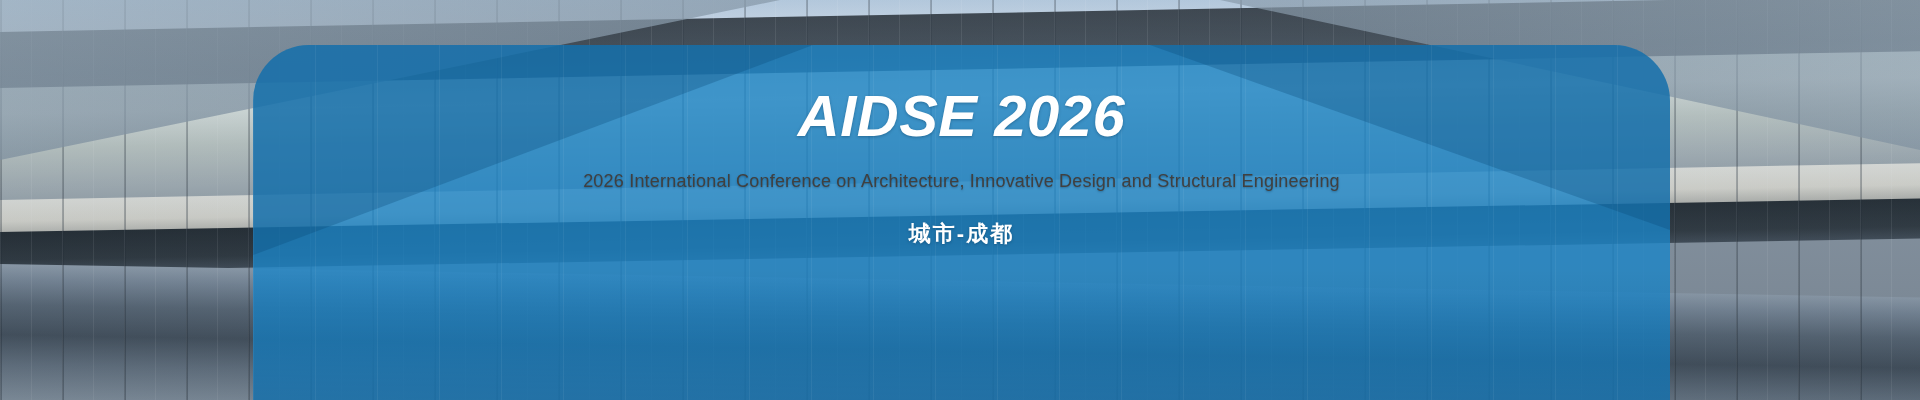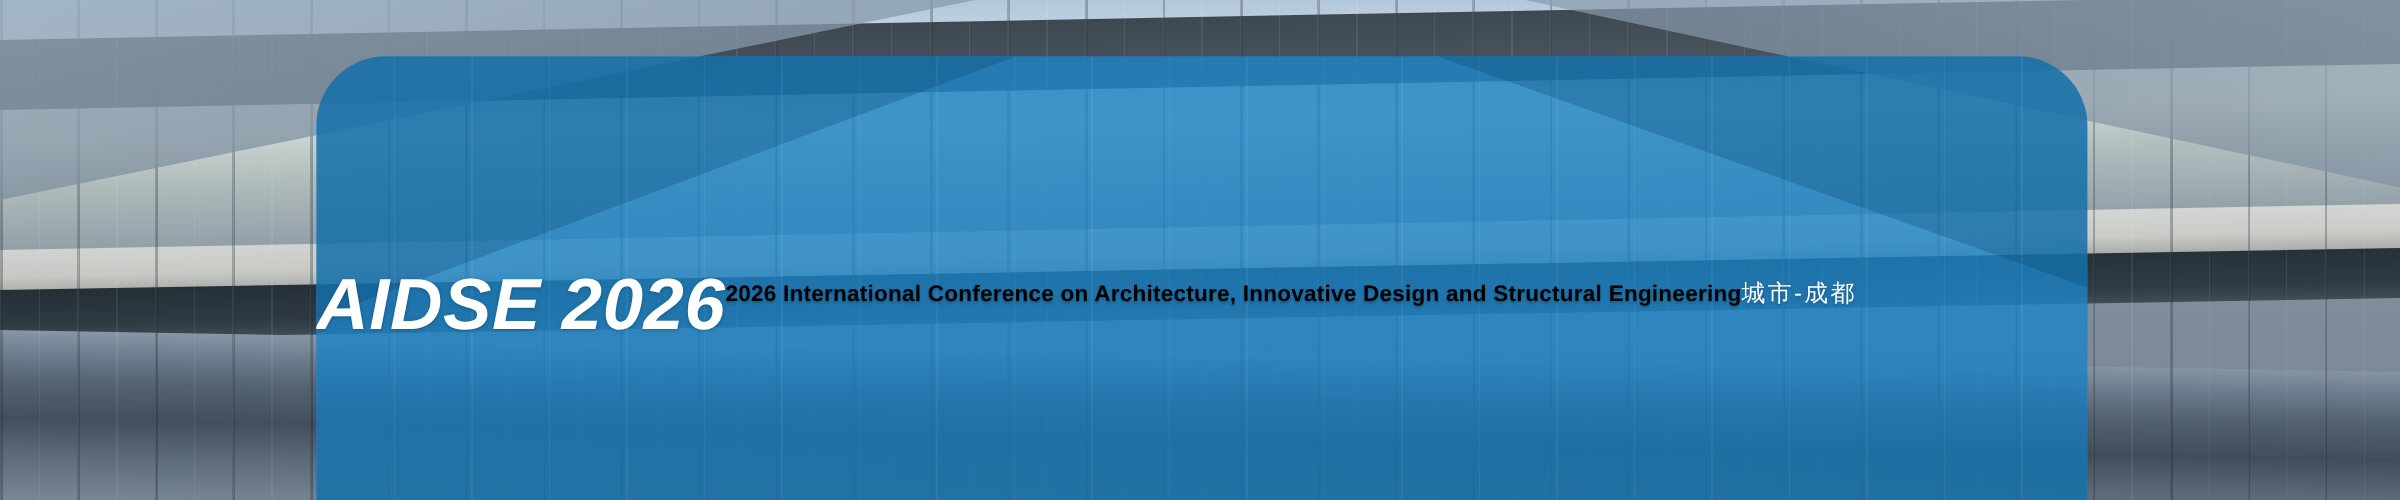--- a/index.html
+++ b/index.html
@@ -204,21 +204,21 @@
         rgba(255,255,255,0.055) 1px,
         rgba(255,255,255,0.00) 1px,
         rgba(255,255,255,0.00) 62px);
   }
 
   
   .content {
     position: absolute;
     inset: 0;
     display: flex;
-    flex-direction: row;
+    flex-direction: column;
     align-items: center;
     text-align: center;
     color: #ffffff;
   }
 
   .title-acronym {
     margin-top: 42px;
     font-size: 58px;
     line-height: 1.0;
     font-style: italic;
@@ -237,32 +237,32 @@
     letter-spacing: 1px;
     color: #ffffff;
     text-shadow: 0 1px 3px rgba(0,40,70,0.38);
     white-space: nowrap;
   }
 
   .title-en {
     margin-top: 26px;
     font-size: 18px;
     line-height: 1.2;
-    font-weight: 700;
+    font-weight: 400;
     letter-spacing: 0.2px;
-    color: #000000;
+    color: #404040;
     text-shadow: 0 1px 2px rgba(0,40,70,0.35);
     white-space: nowrap;
   }
 
   .title-city {
     margin-top: 28px;
-    font-size: 19px;
+    font-size: 22px;
     line-height: 1.2;
-    font-weight: 400;
+    font-weight: 700;
     letter-spacing: 2px;
     color: #ffffff;
     text-shadow: 0 1px 3px rgba(0,40,70,0.35);
     white-space: nowrap;
   }
 </style>
 </head>
 <body>
 
 <div class="banner">

